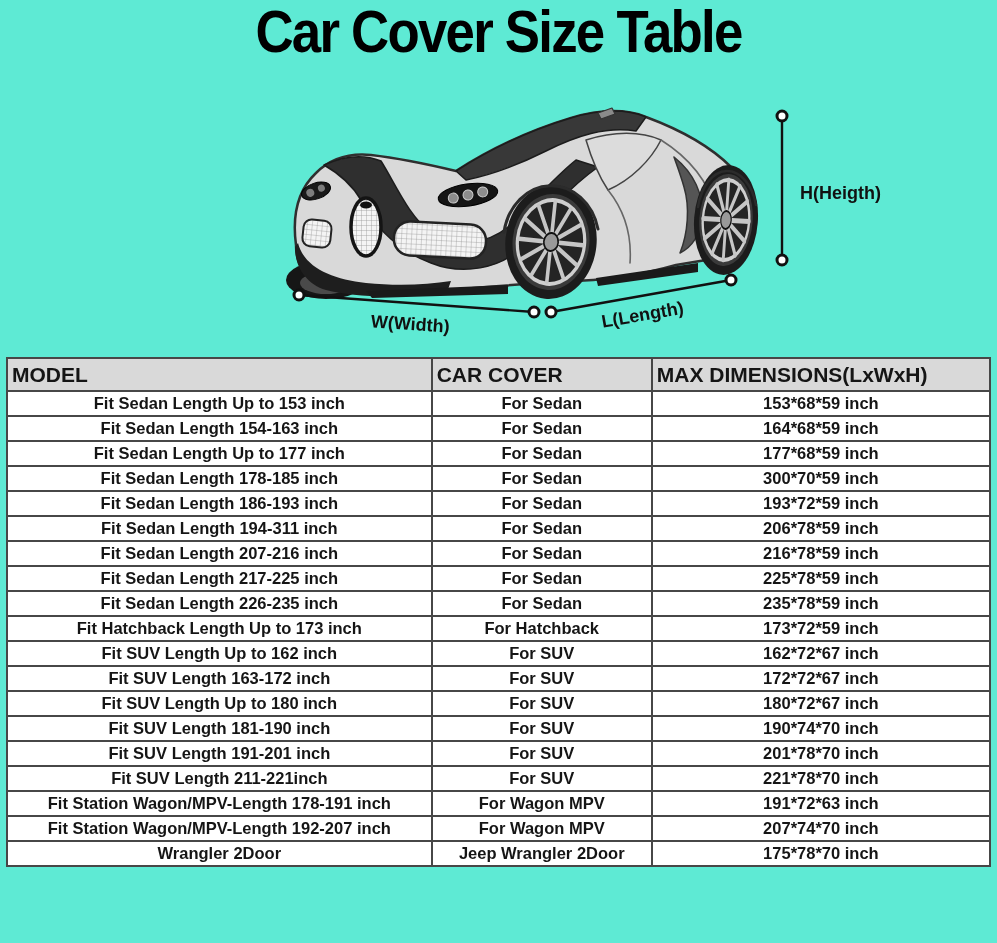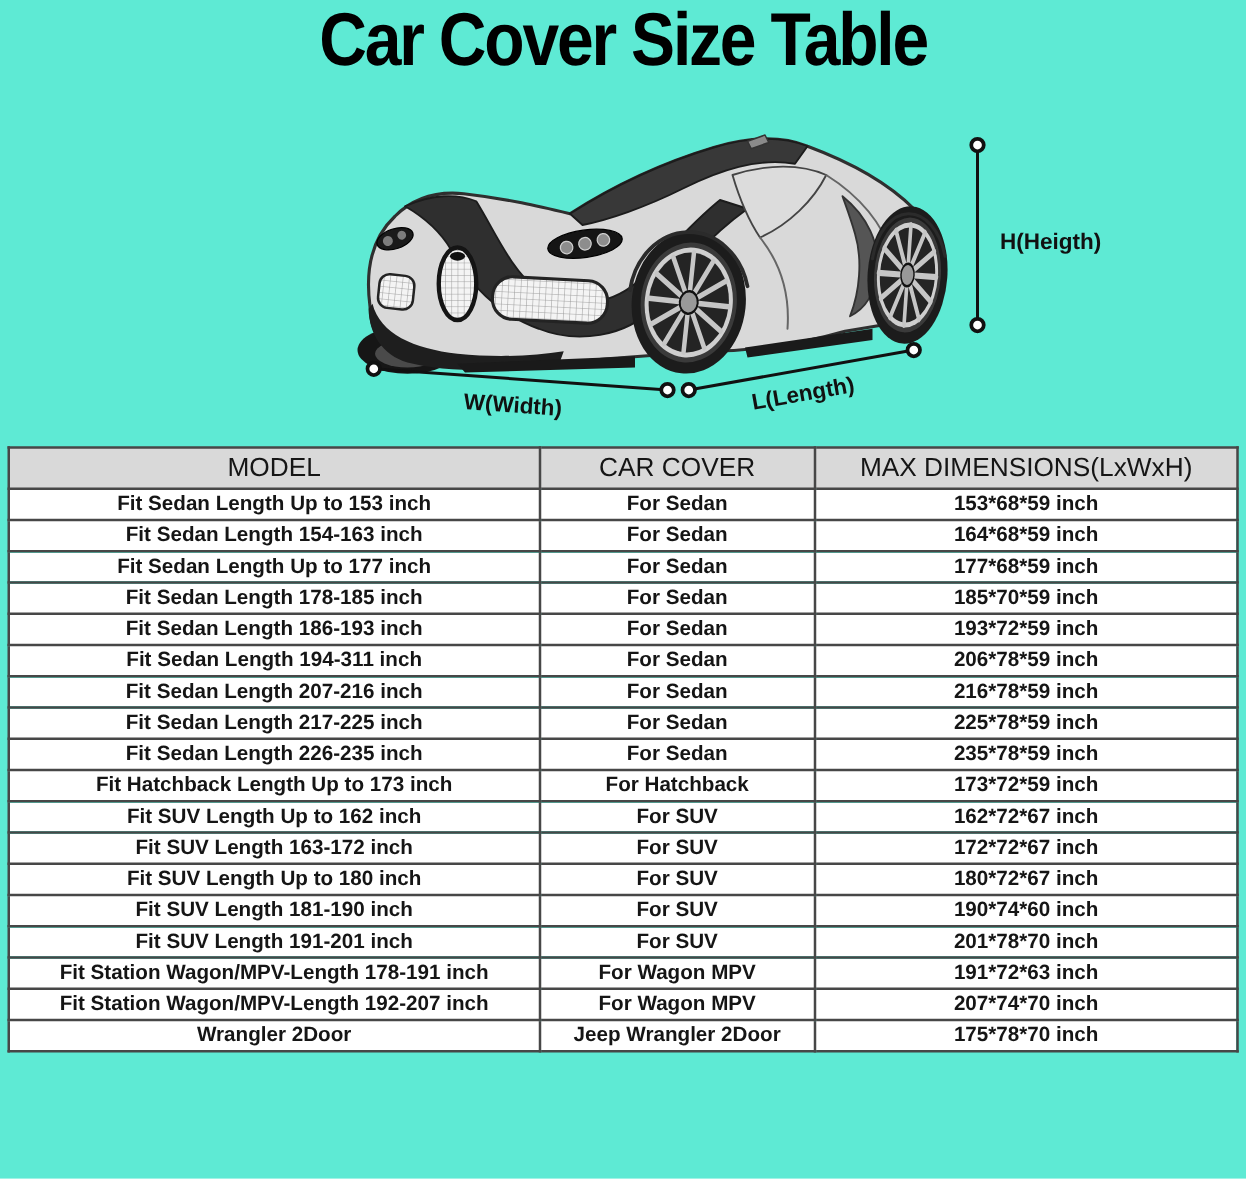--- a/index.html
+++ b/index.html
@@ -17,22 +17,22 @@
   .diagram { position:absolute; left:246px; top:95px; width:767px; height:250px;text-decoration:underline; }
   .diagram svg { display:block; width:767px; height:250px; }
   .dim-label { font-family:"Liberation Sans", sans-serif; font-size:18px; font-weight:bold; fill:#111; }
 
   table.size-table{
     position:absolute; top:357px; left:6px; width:985px;
     border-collapse:collapse; table-layout:fixed;
   }
   .size-table th{
     background:#d9d9d9; border:2px solid #474747;
-    height:33px; font-size:21px; font-weight:normal; color:#151515;
-    text-align:center; padding:0 4px;
+    height:33px; font-size:21px; font-weight:bold; color:#151515;
+    text-align:left; padding:0 4px;
   }
   .size-table td{
     background:#ffffff; border:2px solid #474747;
     height:25px; font-size:16.5px; font-weight:bold; color:#151515;
     text-align:center; padding:0 13px; white-space:nowrap; overflow:hidden;
   }
   col.c-model{ width:43.2%; } col.c-cover{ width:22.4%; } col.c-dims{ width:34.4%; }
 </style>
 </head>
 <body>
@@ -172,21 +172,21 @@
           <td>164*68*59 inch</td>
         </tr>
         <tr>
           <td>Fit Sedan Length Up to 177 inch</td>
           <td>For Sedan</td>
           <td>177*68*59 inch</td>
         </tr>
         <tr>
           <td>Fit Sedan Length 178-185 inch</td>
           <td>For Sedan</td>
-          <td>185*70*59 inch</td>
+          <td>300*70*59 inch</td>
         </tr>
         <tr>
           <td>Fit Sedan Length 186-193 inch</td>
           <td>For Sedan</td>
           <td>193*72*59 inch</td>
         </tr>
         <tr>
           <td>Fit Sedan Length 194-311 inch</td>
           <td>For Sedan</td>
           <td>206*78*59 inch</td>
@@ -222,26 +222,31 @@
           <td>172*72*67 inch</td>
         </tr>
         <tr>
           <td>Fit SUV Length Up to 180 inch</td>
           <td>For SUV</td>
           <td>180*72*67 inch</td>
         </tr>
         <tr>
           <td>Fit SUV Length 181-190 inch</td>
           <td>For SUV</td>
-          <td>190*74*60 inch</td>
+          <td>190*74*70 inch</td>
         </tr>
         <tr>
           <td>Fit SUV Length 191-201 inch</td>
           <td>For SUV</td>
           <td>201*78*70 inch</td>
+        </tr>
+        <tr>
+          <td>Fit SUV Length 211-221inch</td>
+          <td>For SUV</td>
+          <td>221*78*70 inch</td>
         </tr>
         <tr>
           <td>Fit Station Wagon/MPV-Length 178-191 inch</td>
           <td>For Wagon MPV</td>
           <td>191*72*63 inch</td>
         </tr>
         <tr>
           <td>Fit Station Wagon/MPV-Length 192-207 inch</td>
           <td>For Wagon MPV</td>
           <td>207*74*70 inch</td>

